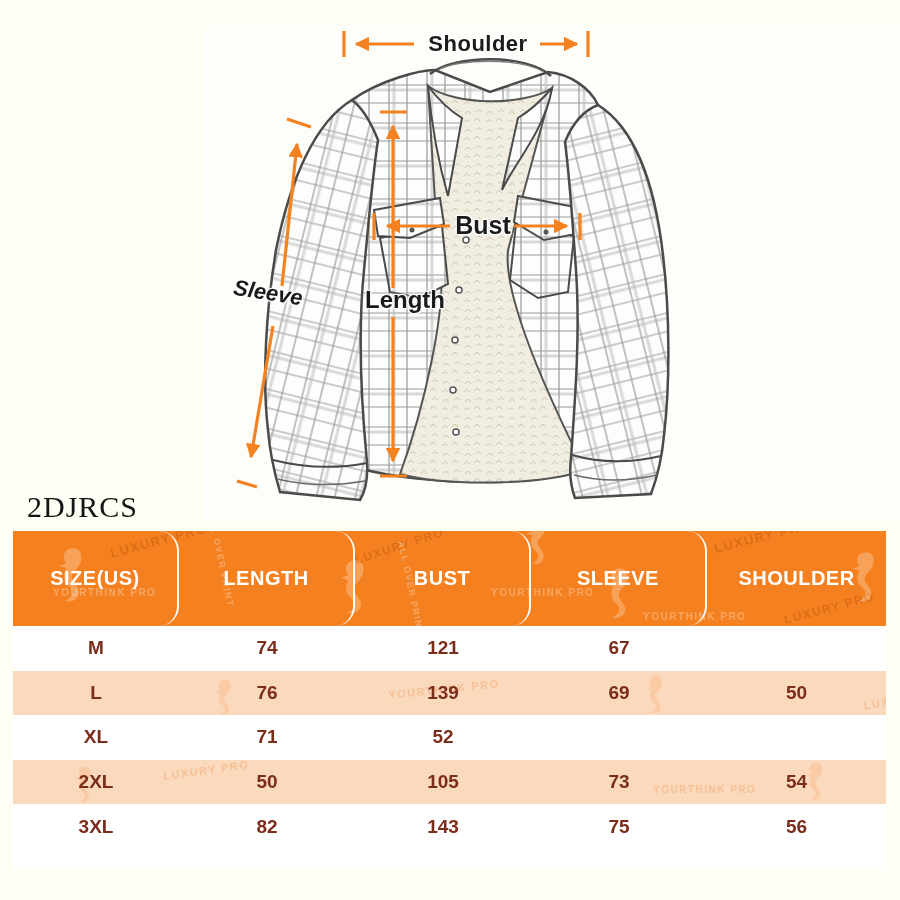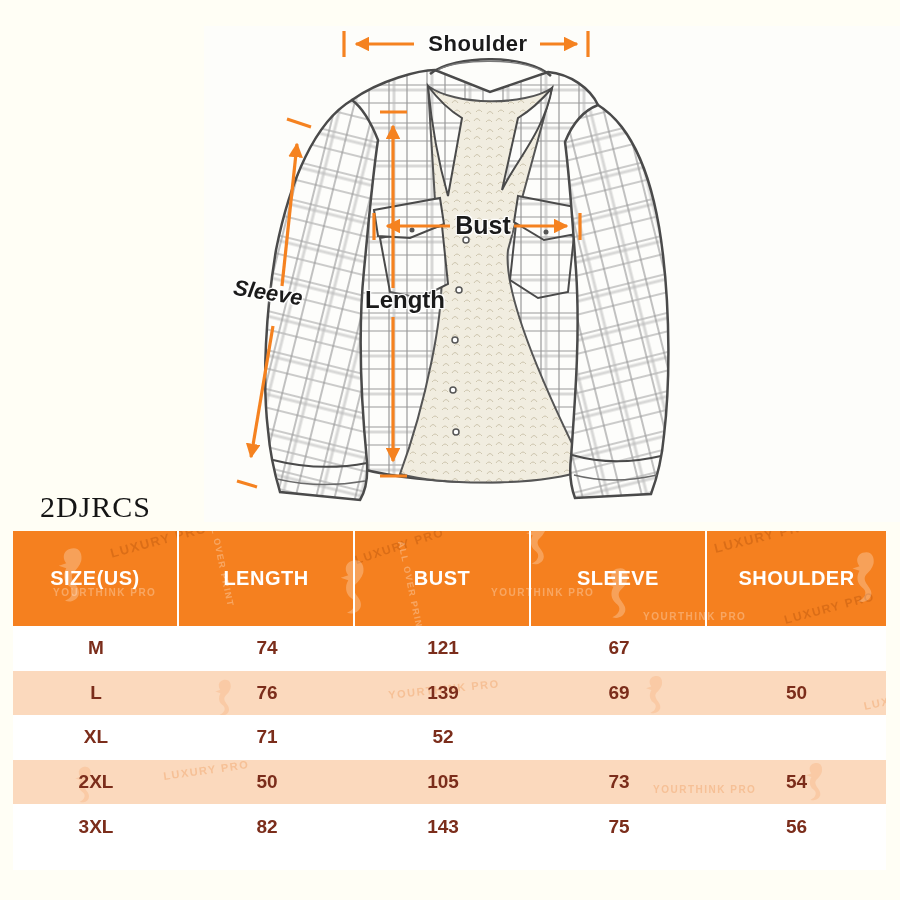--- a/index.html
+++ b/index.html
@@ -18,33 +18,33 @@
     text-shadow:-1px -1px 0 #fff,1px -1px 0 #fff,-1px 1px 0 #fff,1px 1px 0 #fff,0 0 5px #fff;
     white-space:nowrap;
   }
   #lbl-shoulder{left:417px;top:31px;width:122px;text-align:center;font-size:22px;letter-spacing:.5px;}
   #lbl-bust{left:444px;top:211px;width:78px;text-align:center;font-size:25px;}
   #lbl-length{left:362px;top:286px;width:86px;text-align:center;font-size:24px;}
   #lbl-sleeve{left:220px;top:280px;width:96px;text-align:center;font-size:22px;font-style:italic;transform:rotate(9deg);}
   
   .product-code{
     position:absolute;left:27px;top:490px;z-index:3;
-    font-family:"Liberation Serif",serif;font-size:30px;font-weight:500;color:#151515;letter-spacing:1px;margin-left:13px;
+    font-family:"Liberation Serif",serif;font-size:30px;font-weight:500;color:#151515;letter-spacing:1px;
   }
   
   .size-table{position:absolute;left:13px;top:531px;width:873px;height:339px;background:#ffffff;z-index:2;}
   .thead{
     display:grid;grid-template-columns:166px 176px 176px 176px 179px;
     height:95px;background:#F5801F;position:relative;overflow:hidden;
   }
   .th{
     position:relative;z-index:2;display:flex;align-items:center;justify-content:center;
     color:#ffffff;font-weight:bold;font-size:20px;letter-spacing:.5px;
   }
-  .th.sep{border-right:2px solid #ffffff;}
+  .th.sep{border-right:2px solid #ffffff;border-radius:20px;}
   .trow{
     display:grid;grid-template-columns:166px 176px 176px 176px 179px;
     height:44.6px;position:relative;overflow:hidden;
   }
   .trow.alt{background:#FBD9BD;}
   .td{
     position:relative;z-index:2;display:flex;align-items:center;justify-content:center;
     color:#7B2D1B;font-weight:bold;font-size:19px;
   }
   

